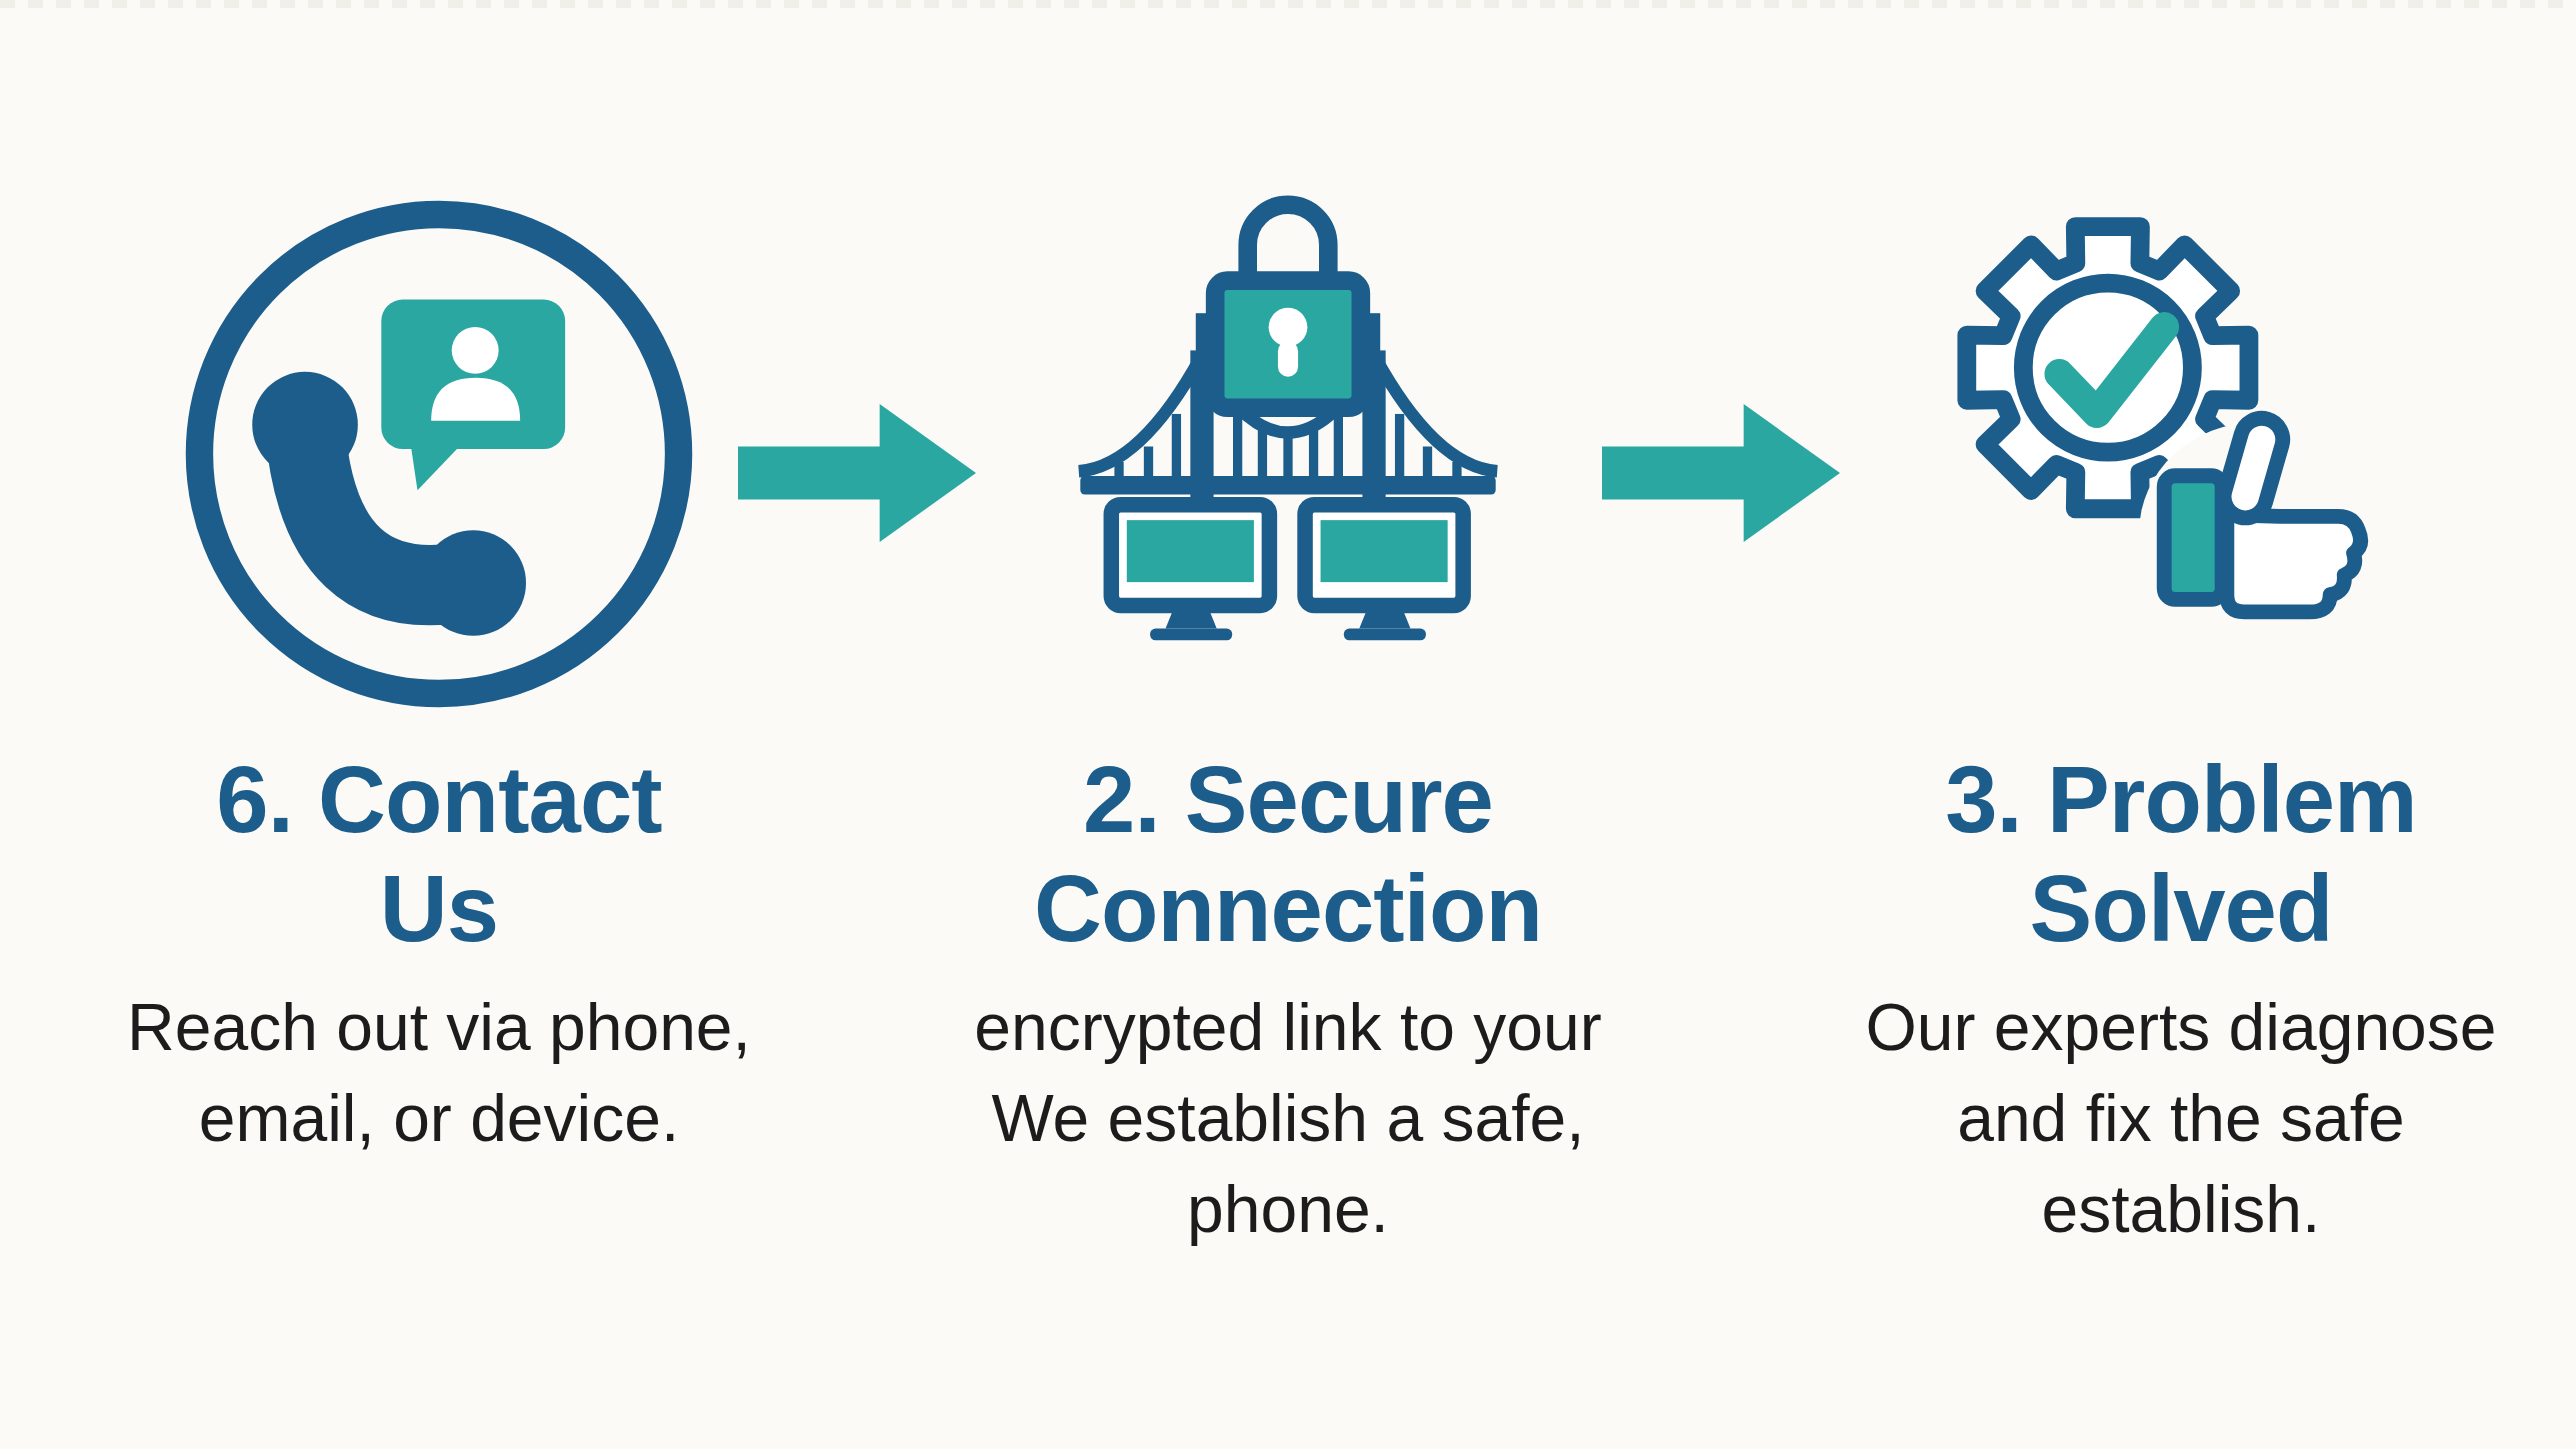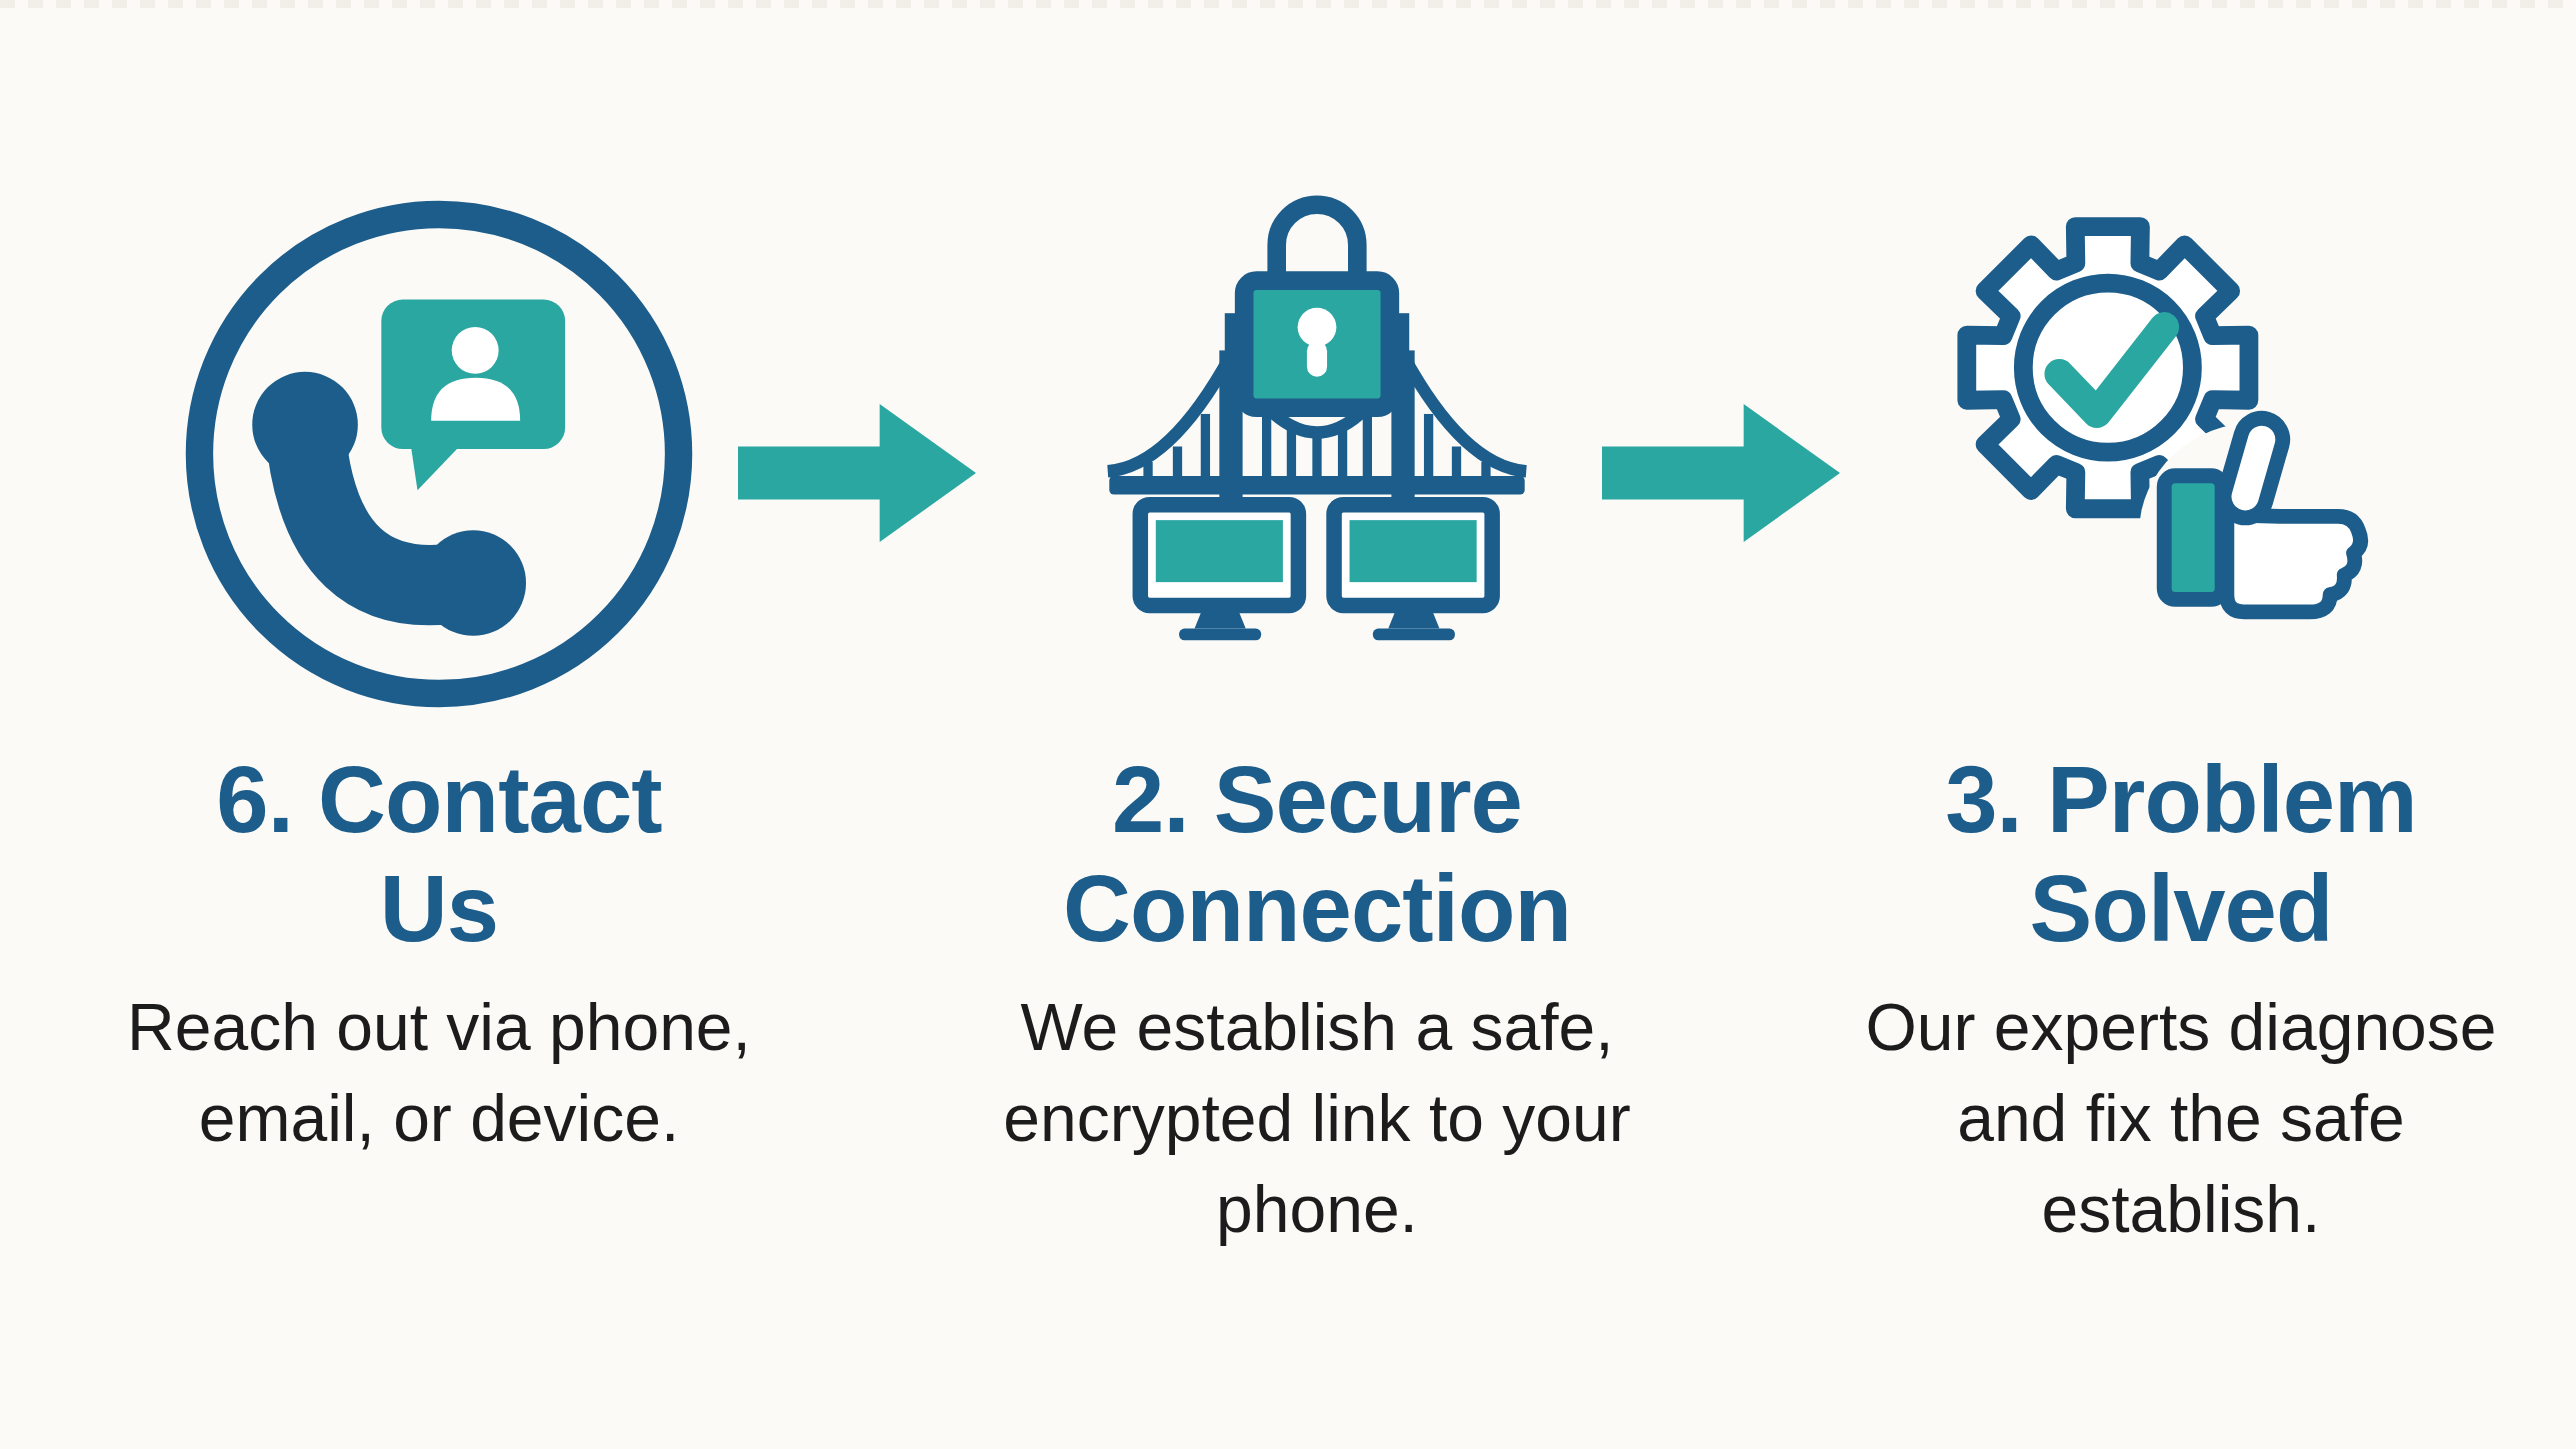--- a/index.html
+++ b/index.html
@@ -16,21 +16,21 @@
     background: var(--background, #fbfaf6);
     font-family: "Liberation Sans", sans-serif;
   }
   .top-strip {
     position: absolute; top: 0; left: 0; right: 0; height: 7.5px;
     background: repeating-linear-gradient(90deg, #d8d4c8 0 15px, transparent 15px 28px);
     opacity: .3;
   }
   .step { position: absolute; top: 0; text-align: center; padding-top: 745px; }
   #step1 { left: 71px;  width: 736px; }
-  #step2 { left: 930px; width: 774px; }
+  #step2 { left: 901px; width: 774px; }
   #step3 { left: 1813px; width: 736px; }
 
   .icon-abs { position: absolute; left: 50%; transform: translateX(-50%); }
   #icon1 { top: 190px; }
   #icon2 { top: 121px; }
   #icon3 { top: 172px; transform: translateX(calc(-50% - 34px)); }
 
   .step-title {
     margin: 0; font-weight: bold; color: var(--blue, #1d5d8b);
     font-size: 94px; line-height: 109px; letter-spacing: -0.9px;
@@ -135,22 +135,22 @@
         <path d="M 384 625 h 42 l 12 30 h -66 z" class="fb"></path>
         <rect x="352" y="655" width="106" height="15" rx="7" class="fb"></rect>
       </g>
     </svg>
   </div>
   <h2 class="step-title">
     <span class="tline">2. Secure</span>
     <span class="tline">Connection</span>
   </h2>
   <p class="step-desc">
+    <span class="dline">encrypted link to your</span>
     <span class="dline">We establish a safe,</span>
-    <span class="dline">encrypted link to your</span>
     <span class="dline">phone.</span>
   </p>
 </section>
 
 <div class="arrow" id="arrow2">
   <svg width="238" height="138" viewBox="0 0 252 146" aria-hidden="true">
     <polygon class="ft" points="0,45 150,45 150,0 252,73 150,146 150,101 0,101"></polygon>
   </svg>
 </div>
 

